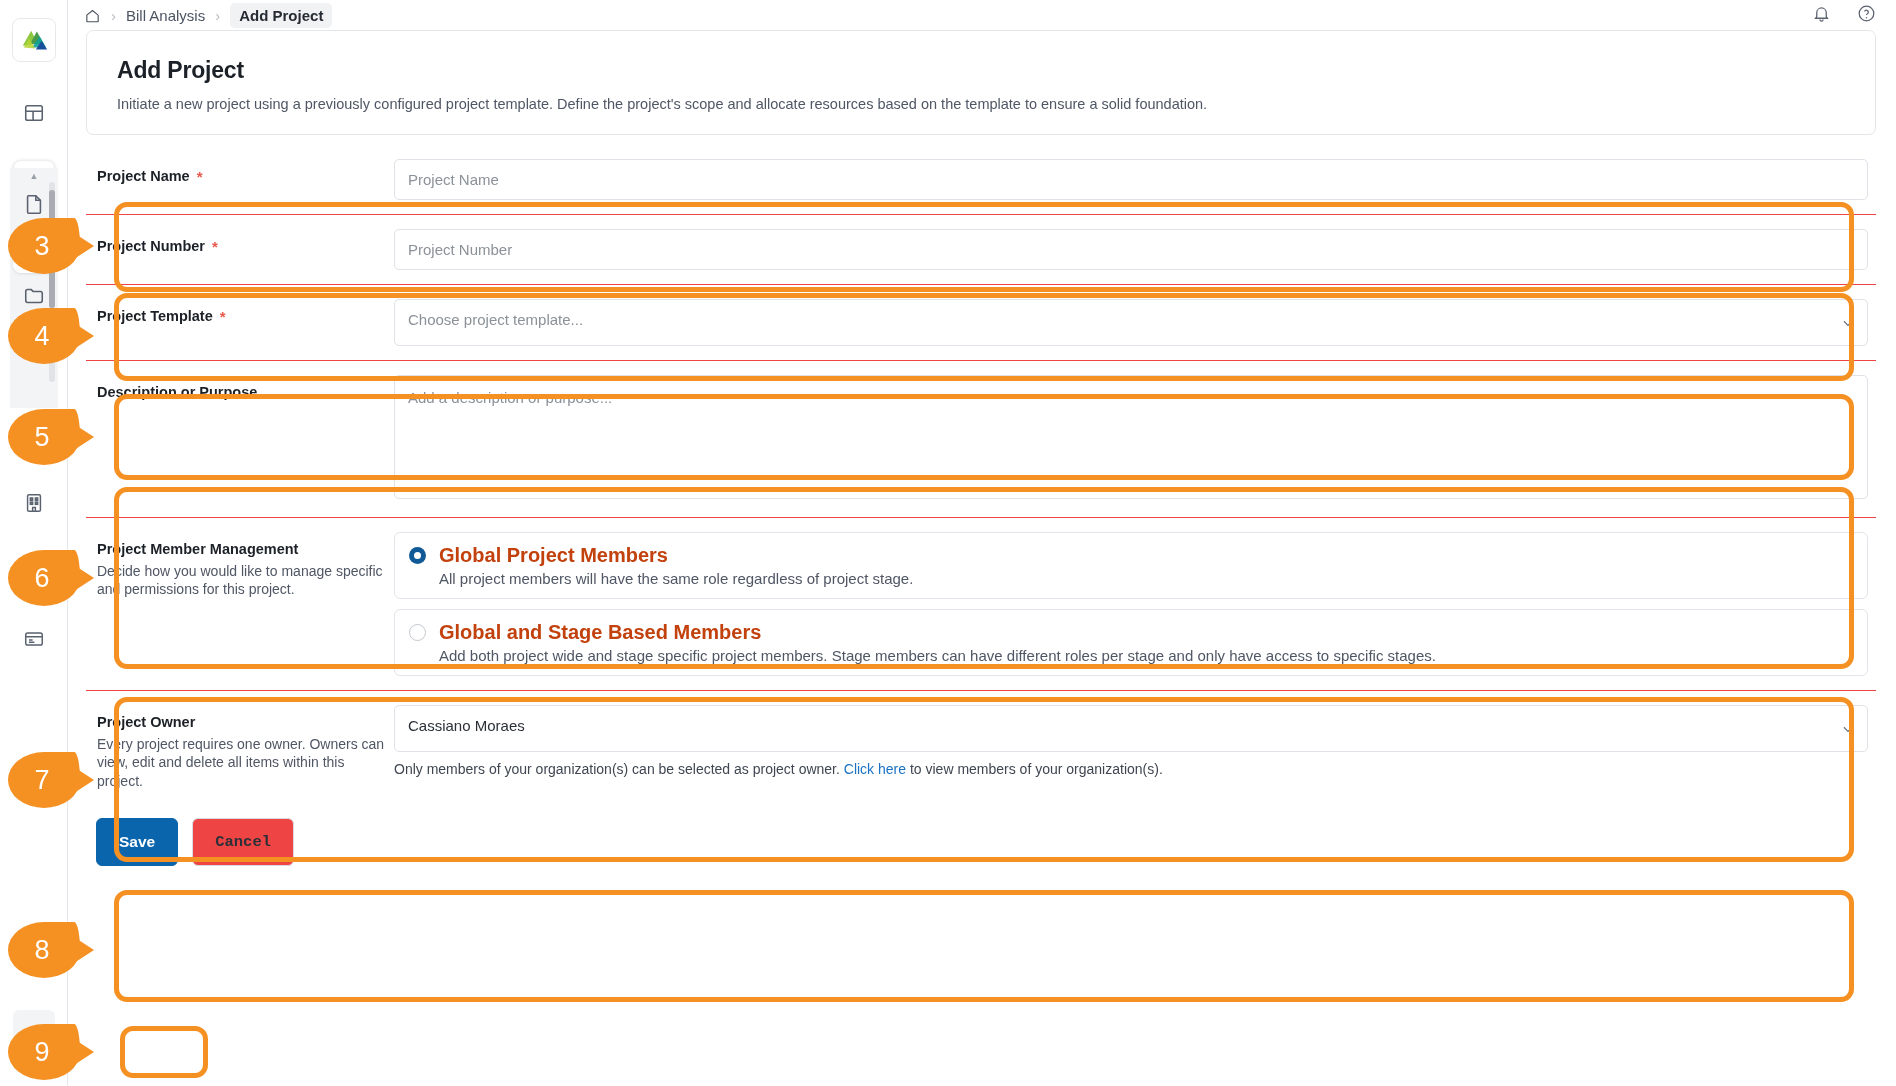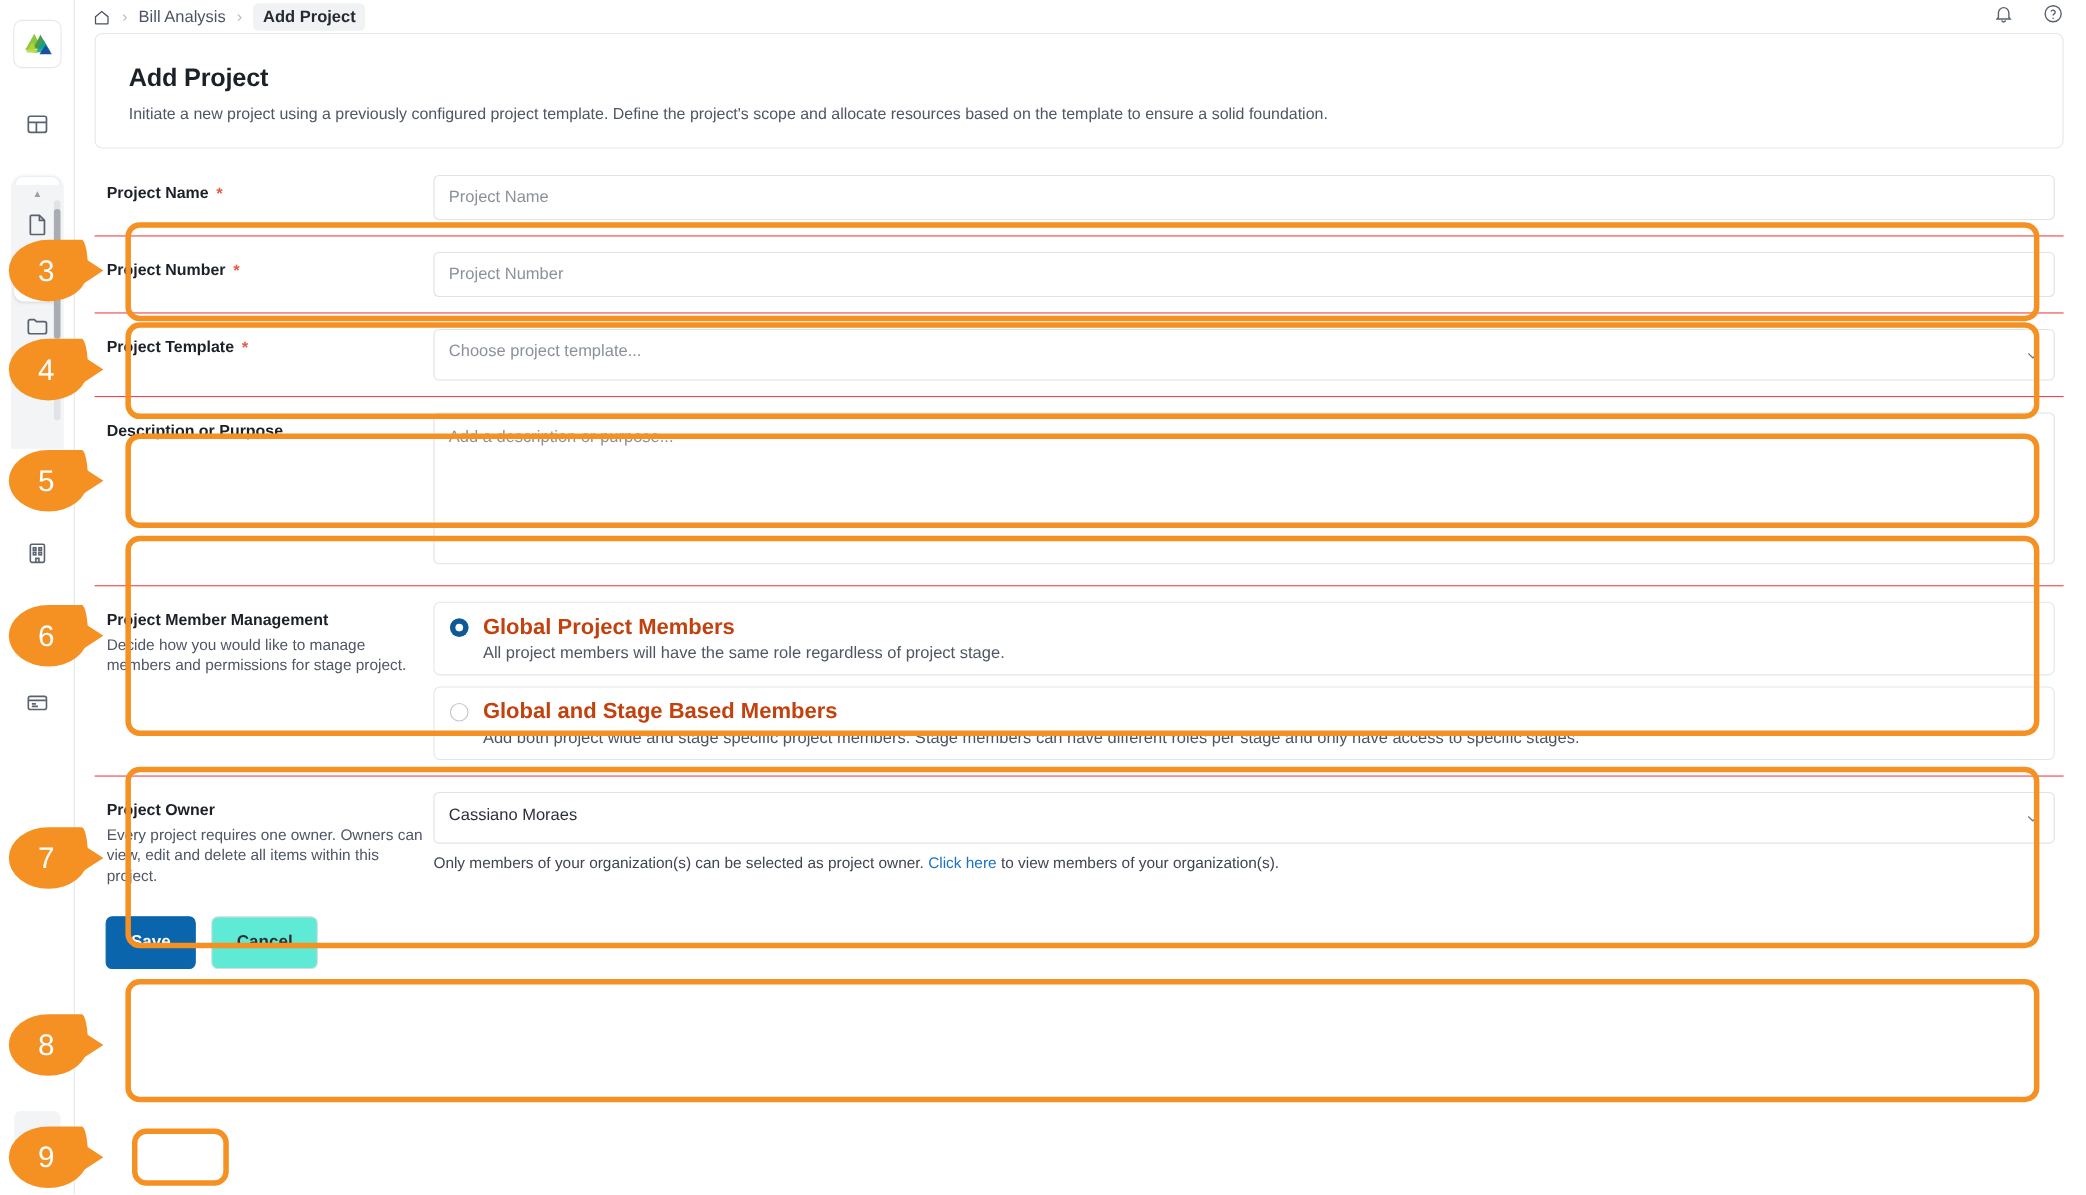--- a/index.html
+++ b/index.html
@@ -115,21 +115,21 @@
 
   .input, .select, .textarea {
     width: 100%;
     border: 1px solid #dfe2e6; border-radius: 5px;
     background: #fff;
     font-family: "Liberation Sans", sans-serif;
     font-size: 15px; color: #2b3038;
     padding: 11px 13px;
   }
   .input::placeholder, .textarea::placeholder { color: #8b9199; }
-  .textarea { height: 138px; resize: none; line-height: 1.4; }
+  .textarea { height: 124px; resize: none; line-height: 1.4; }
   .select-wrap { position: relative; }
   .select {
     appearance: none; -webkit-appearance: none;
     padding-right: 38px; height: 47px;
   }
   .select.placeholder-val { color: #8b9199; }
   .chev {
     position: absolute; right: 13px; top: 50%; transform: translateY(-50%);
     pointer-events: none; color: #6b7280;
   }
@@ -157,21 +157,21 @@
   .owner-note { margin-top: 9px; font-size: 14px; color: #3f4651; }
   .owner-note a { color: #1b72c4; text-decoration: none; }
 
   .buttons { display: flex; gap: 14px; padding: 14px 2px 18px 10px; }
   .btn {
     font-family: "Liberation Sans", sans-serif;
     font-size: 15.5px; font-weight: bold;
     padding: 14px 22px; border-radius: 6px; cursor: pointer;
   }
   .btn-primary { background: #0a65ad; color: #fff; border: 1px solid #0a65ad; }
-  .btn-secondary { background: #5eead4; color: #2b3038; border: 1px solid #d8dce0; }
+  .btn-secondary { background: #ef4444; color: #2b3038; border: 1px solid #d8dce0; font-family: Liberation Mono, monospace; }
 
   
   .hl {
     position: absolute; border: 5px solid #f59022; border-radius: 13px;
     pointer-events: none; z-index: 40;
   }
   .badge {
     position: absolute; z-index: 50; pointer-events: none;
     width: 72px; height: 56px;
   }
@@ -371,21 +371,21 @@
           <div class="ctl-col">
             <textarea class="textarea" placeholder="Add a description or purpose..." style=""></textarea>
           </div>
         </div>
 
         <div class="row">
           <div class="lbl-col">
             <div class="lbl">
               <span>Project Member Management</span>
             </div>
-            <div class="lbl-help">Decide how you would like to manage members and permissions for stage project.</div>
+            <div class="lbl-help">Decide how you would like to manage specific and permissions for this project.</div>
           </div>
           <div class="ctl-col">
             <div class="radio-group">
 
               <div class="radio-opt">
                 <span class="radio-dot on"></span>
                 <span>
                   <span class="radio-title" style="display:block">Global Project Members</span>
                   <span class="radio-desc" style="display:block">All project members will have the same role regardless of project stage.</span>
                 </span>

